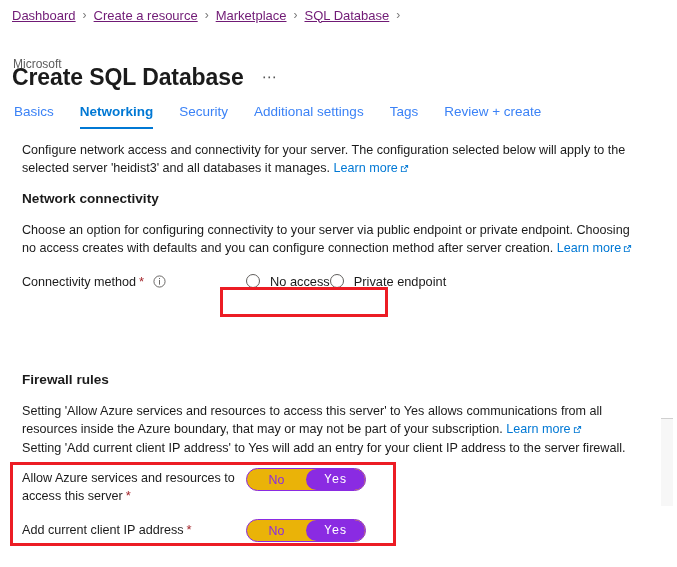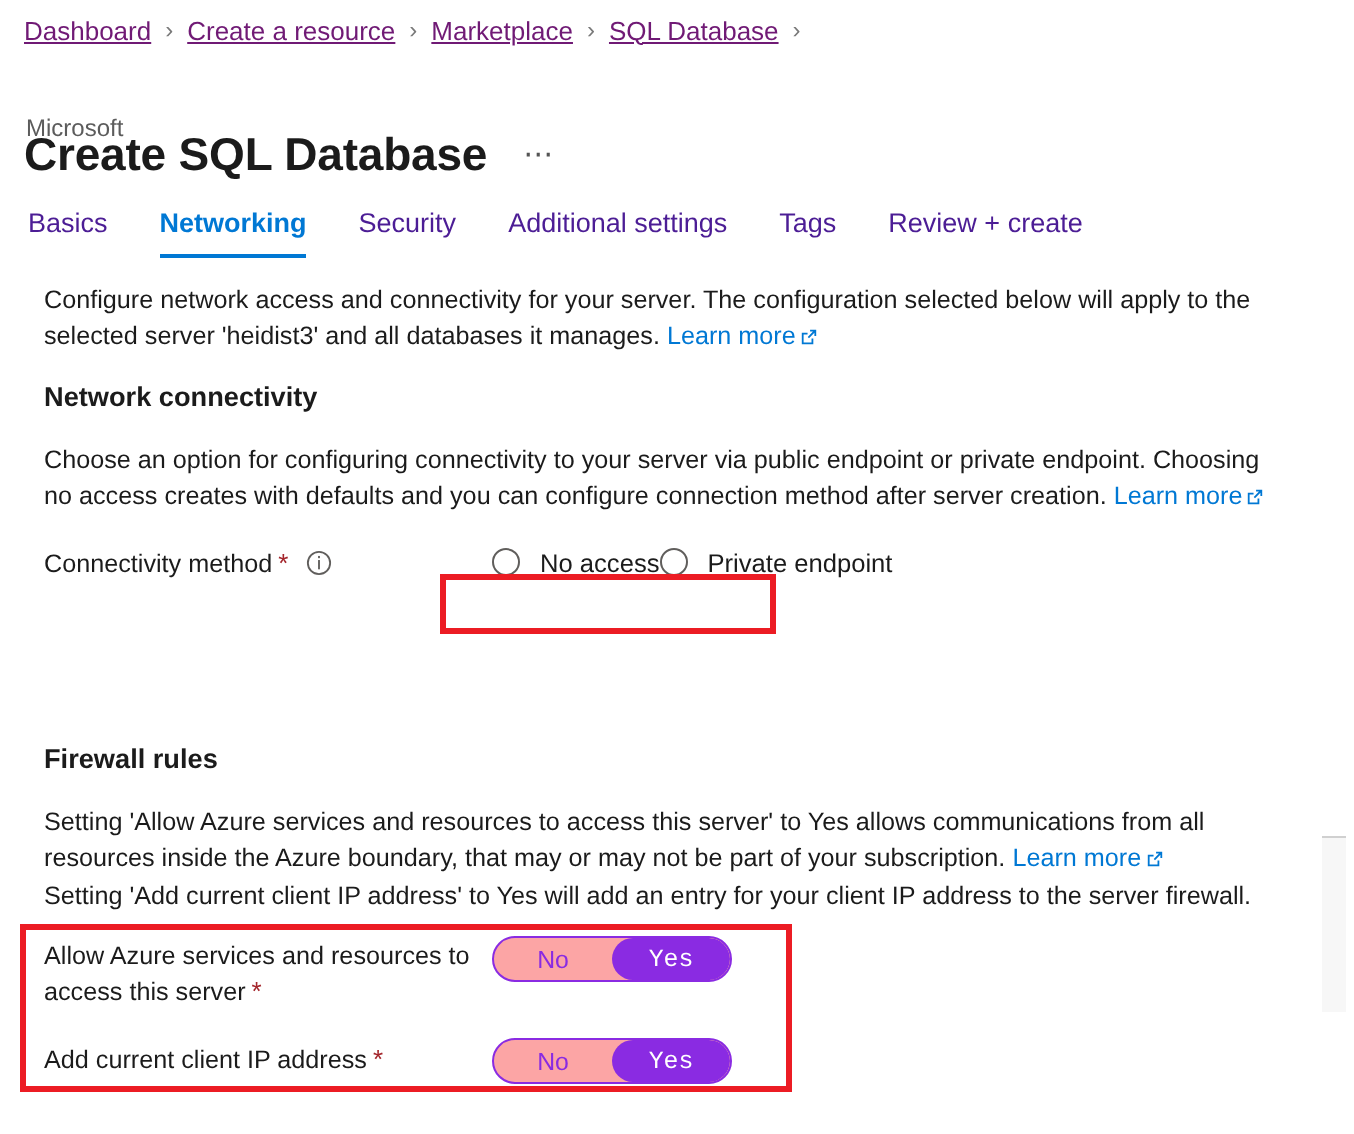--- a/index.html
+++ b/index.html
@@ -76,21 +76,21 @@
     position: absolute;
     left: 14px; top: 103px;
     display: flex;
     align-items: flex-end;
     height: 26px;
     font-size: 13.5px;
   }
   .tab {
     padding: 0 0 6px 0;
     margin-right: 26px;
-    color: #4c1d95;
+    color: #3b82f6;
     cursor: pointer;
     white-space: nowrap;
     border-bottom: 2px solid transparent;
     line-height: 18px;
   }
   .tab.active {
     color: #0078d4;
     font-weight: 600;
     border-bottom: 2px solid #0078d4;
   }
@@ -201,21 +201,21 @@
     font-size: 12.6px;
     line-height: 17px;
     color: #1b1b1b;
   }
   .toggle-pill {
     position: absolute;
     width: 120px;
     height: 23px;
     border: 1px solid #8a2be2;
     border-radius: 12px;
-    background: #fca5a5;
+    background: #eab308;
     display: flex;
     align-items: center;
     cursor: pointer;
     overflow: hidden;
   }
   .tp1 { left: 246px; top: 468px; }
   .tp2 { left: 246px; top: 519px; }
   .tog-half {
     flex: 1 1 50%;
     height: 100%;

